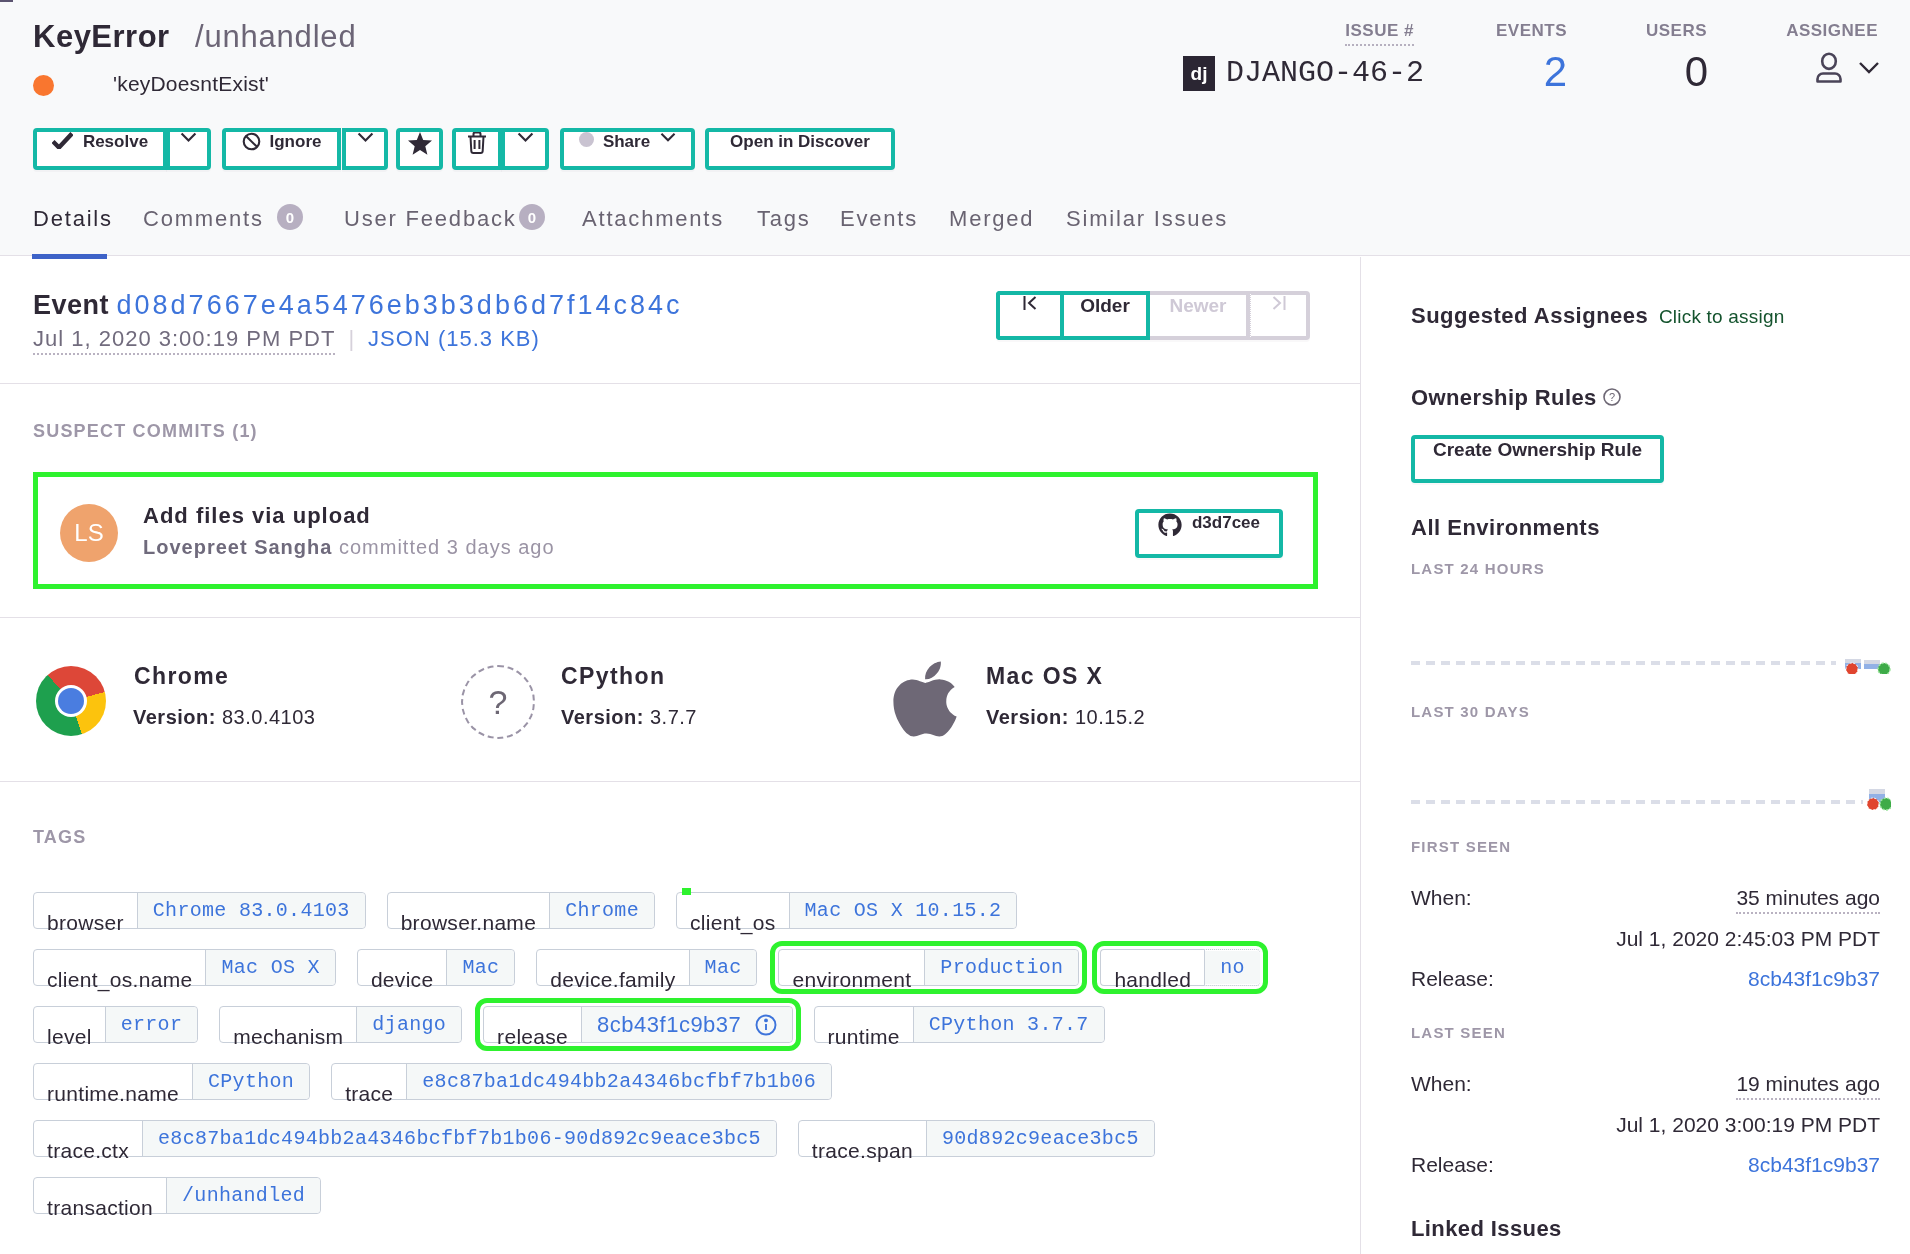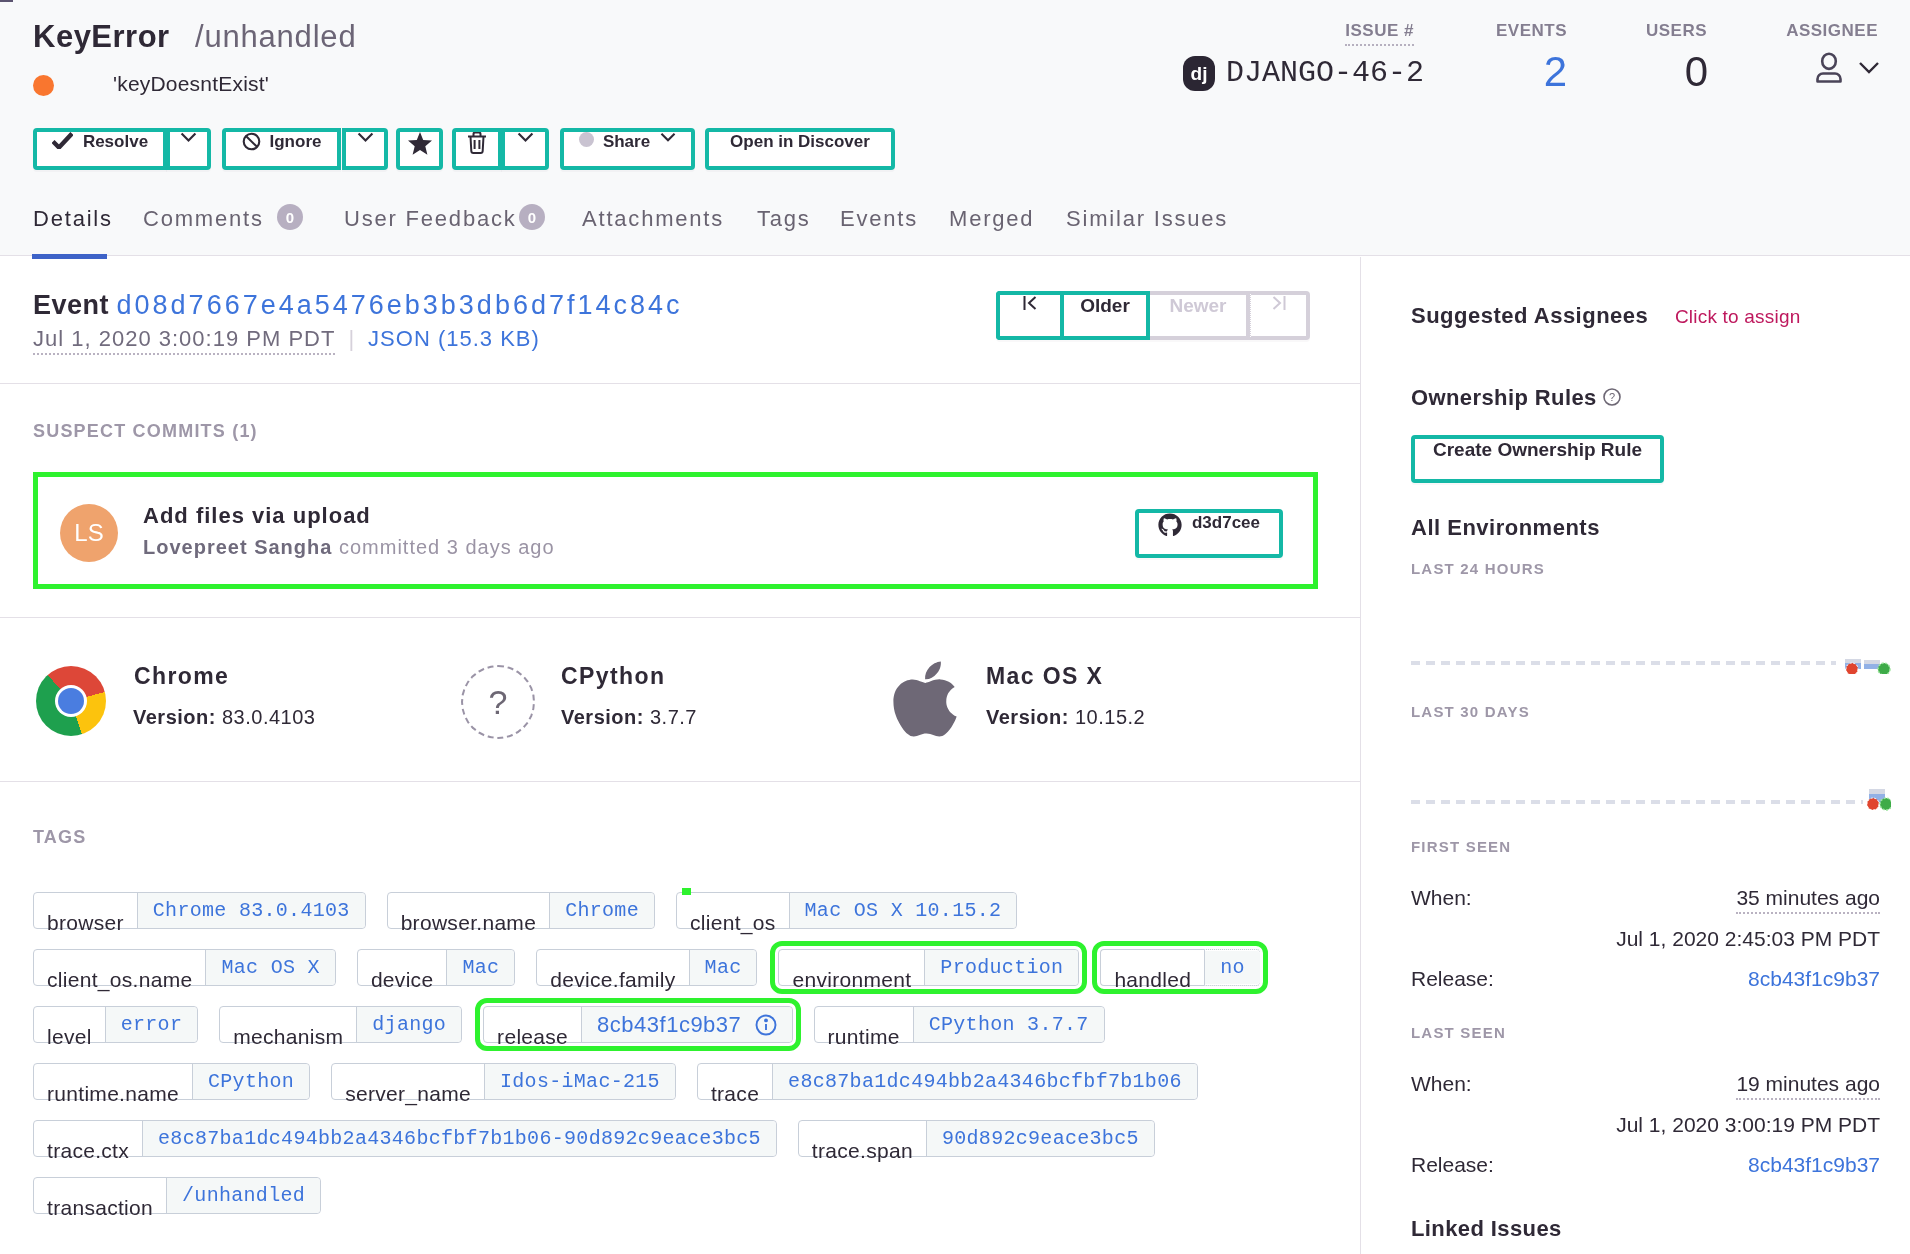--- a/index.html
+++ b/index.html
@@ -18,21 +18,21 @@
 
 <div class="abs" style="left:0;top:0;width:1910px;height:256px;background:#f8f9fa;border-bottom:1px solid #e4e0e7;"></div>
 <div class="abs" style="left:0;top:0;width:13px;height:2px;background:#fff;border-bottom:2px solid #5b5470;border-right:2px solid #5b5470;"></div>
 
 <div class="abs" style="left:33px;top:19px;font-size:31px;font-weight:bold;letter-spacing:0.5px;">KeyError</div>
 <div class="abs" style="left:195px;top:19px;font-size:31px;color:#6c6576;letter-spacing:0.8px;">/unhandled</div>
 <div class="abs" style="left:33px;top:75px;width:21px;height:21px;border-radius:50%;background:#f9762f;"></div>
 <div class="abs" style="left:113px;top:72px;font-size:21px;letter-spacing:0.2px;">'keyDoesntExist'</div>
 
 <div class="abs" style="left:1322px;top:21px;width:92px;text-align:right;font-size:17px;color:#847e90;font-weight:bold;letter-spacing:0.5px;"><span style="border-bottom:2px dotted #b6b0bf;padding-bottom:4px;">ISSUE #</span></div>
-<div class="abs" style="left:1183px;top:56px;width:32px;height:35px;border-radius:12px;background:#2b2633;color:#fff;font-weight:bold;font-size:19px;display:flex;align-items:center;justify-content:center;">dj</div>
+<div class="abs" style="left:1183px;top:56px;width:32px;height:35px;border-radius:0;background:#2b2633;color:#fff;font-weight:bold;font-size:19px;display:flex;align-items:center;justify-content:center;">dj</div>
 <div class="abs mono" style="left:1224px;top:56px;width:200px;text-align:right;font-size:30px;line-height:35px;">DJANGO-46-2</div>
 <div class="abs" style="left:1470px;top:21px;width:97px;text-align:right;font-size:17px;color:#847e90;font-weight:bold;letter-spacing:0.5px;">EVENTS</div>
 <div class="abs" style="left:1470px;top:51px;width:97px;text-align:right;font-size:42px;color:#3d74db;line-height:1;">2</div>
 <div class="abs" style="left:1606px;top:21px;width:101px;text-align:right;font-size:17px;color:#847e90;font-weight:bold;letter-spacing:0.5px;">USERS</div>
 <div class="abs" style="left:1606px;top:51px;width:102px;text-align:right;font-size:42px;line-height:1;">0</div>
 <div class="abs" style="left:1778px;top:21px;width:100px;text-align:right;font-size:17px;color:#847e90;font-weight:bold;letter-spacing:0.5px;">ASSIGNEE</div>
 <svg class="abs" style="left:1813px;top:52px;" width="32" height="32" viewBox="0 0 32 32" fill="none" stroke="#4a4458" stroke-width="2.6">
     <ellipse cx="16" cy="9.3" rx="6.8" ry="7.6"></ellipse>
     <path d="M4.5 29.5 v-2.5 a5.5 5.5 0 0 1 5.5-5.5 h12 a5.5 5.5 0 0 1 5.5 5.5 v2.5 z" stroke-linejoin="round"></path>
   </svg>
@@ -212,24 +212,20 @@
       <span class="k">runtime</span>
       <span class="v">CPython 3.7.7</span>
     </span>
 </div>
 <div class="tagwrap" style="top:1063px;">
 <span class="tag">
       <span class="k">runtime.name</span>
       <span class="v">CPython</span>
     </span>
 <span class="tag">
-      <span class="k">server_name</span>
-      <span class="v">Idos-iMac-215</span>
-    </span>
-<span class="tag">
       <span class="k">trace</span>
       <span class="v">e8c87ba1dc494bb2a4346bcfbf7b1b06</span>
     </span>
 </div>
 <div class="tagwrap" style="top:1120px;">
 <span class="tag">
       <span class="k">trace.ctx</span>
       <span class="v">e8c87ba1dc494bb2a4346bcfbf7b1b06-90d892c9eace3bc5</span>
     </span>
 <span class="tag">
@@ -238,21 +234,21 @@
     </span>
 </div>
 <div class="tagwrap" style="top:1177px;gap:38px;">
 <span class="tag">
       <span class="k">transaction</span>
       <span class="v">/unhandled</span>
     </span>
 </div>
 <div class="abs" style="left:682px;top:888px;width:9px;height:7px;background:#2ef22e;"></div>
 
-<div class="abs" style="left:1411px;top:303px;font-size:22px;font-weight:bold;letter-spacing:0.5px;">Suggested Assignees <span style="font-weight:normal;color:#be185d;font-size:19px;margin-left:20px;letter-spacing:0.2px;">Click to assign</span></div>
+<div class="abs" style="left:1411px;top:303px;font-size:22px;font-weight:bold;letter-spacing:0.5px;">Suggested Assignees <span style="font-weight:normal;color:#14532d;font-size:19px;margin-left:4px;letter-spacing:0.2px;">Click to assign</span></div>
 <div class="abs" style="left:1411px;top:385px;font-size:22px;font-weight:bold;letter-spacing:0.4px;">Ownership Rules</div>
 <svg class="abs" style="left:1603px;top:388px;" width="18" height="18" viewBox="0 0 18 18" fill="none">
     <circle cx="9" cy="9" r="8" stroke="#6d6774" stroke-width="1.6"></circle>
     <text x="9" y="13" font-size="11" fill="#6d6774" text-anchor="middle" font-family="Liberation Sans">?</text>
   </svg>
 <div class="abs btn" style="left:1411px;top:435px;width:253px;height:48px;font-size:19px;">Create Ownership Rule</div>
 <div class="abs" style="left:1411px;top:515px;font-size:22px;font-weight:bold;letter-spacing:0.5px;">All Environments</div>
 <div class="abs seclabel" style="left:1411px;top:560px;font-size:15px;">LAST 24 HOURS</div>
 <svg class="abs" style="left:1411px;top:646px;" width="480" height="28" viewBox="0 0 480 28">
 <line x1="0" y1="17" x2="425" y2="17" stroke="#dbdee8" stroke-width="4" stroke-dasharray="9 6"></line>

